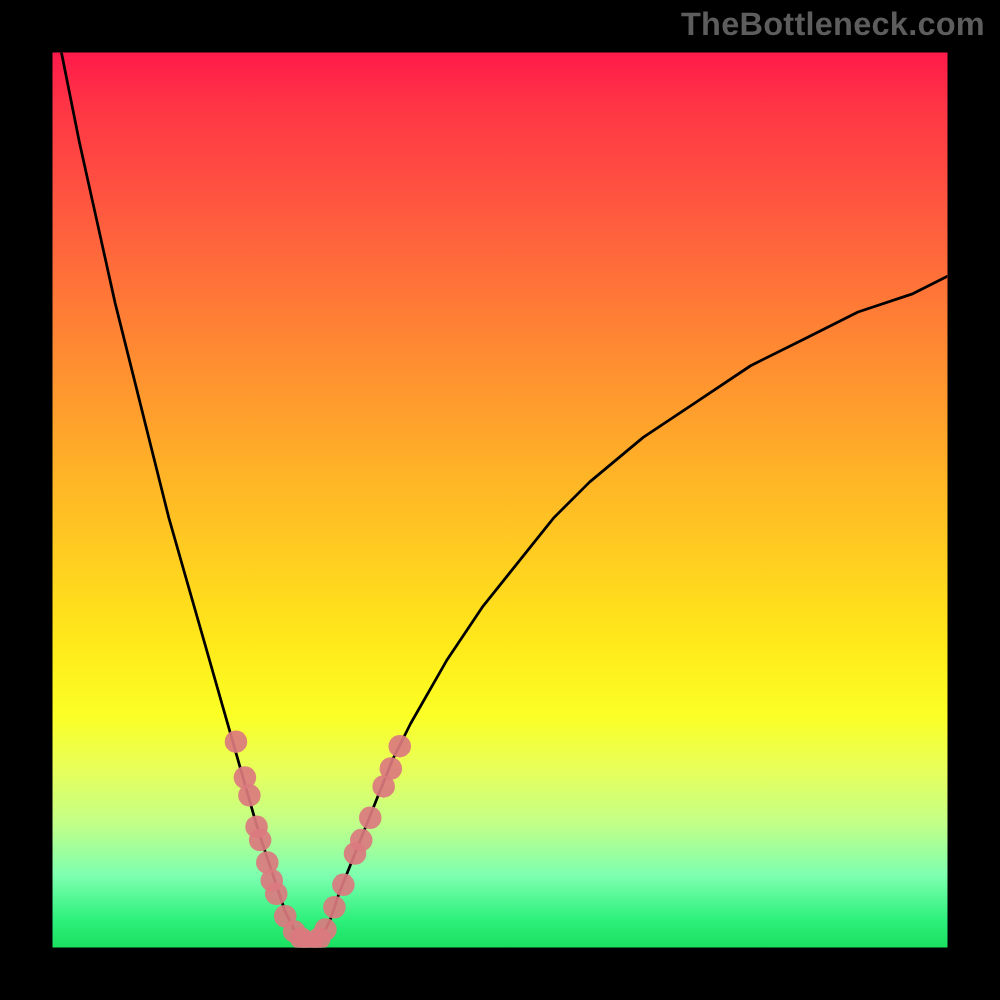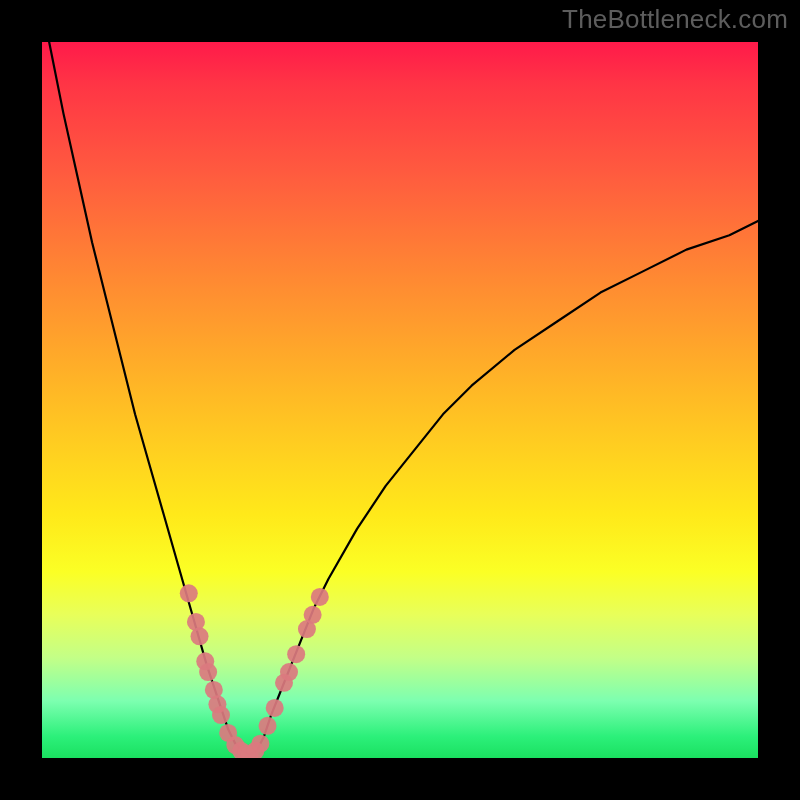--- a/index.html
+++ b/index.html
@@ -15,21 +15,21 @@
     position: relative;
     width: 800px;
     height: 800px;
     background: #000;
   }
   .watermark {
     position: absolute;
     top: 4px;
     right: 12px;
     font-size: 26px;
-    font-weight: 400;
+    font-weight: 700;
     color: #5d5d5d;
     letter-spacing: 0.2px;
     z-index: 10;
   }
   .plot-area {
     position: absolute;
     left: 42px;
     top: 42px;
     width: 716px;
     height: 716px;

